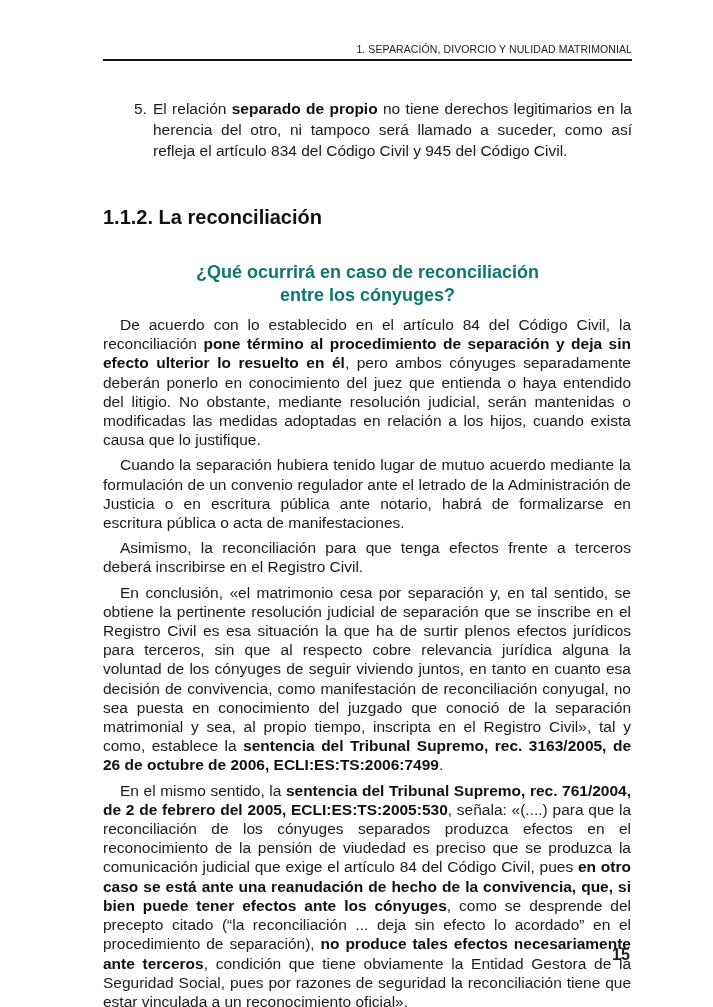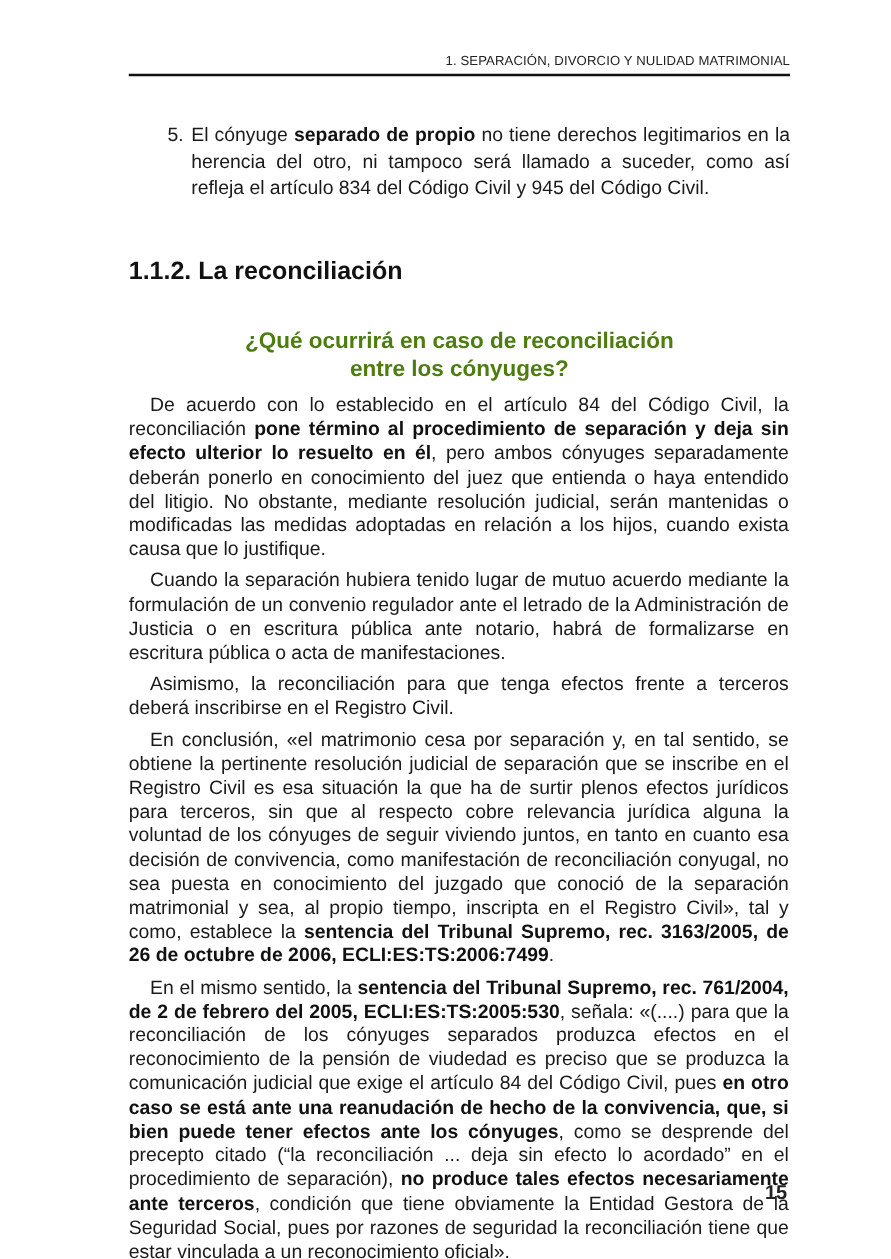--- a/index.html
+++ b/index.html
@@ -20,21 +20,21 @@
     position: absolute; left: 134px; top: 98px; width: 498px;
     font-size: 15.5px; line-height: 21px; display: flex;
   }
   .list-num { width: 19px; flex: 0 0 19px; }
   .list-text { flex: 1; text-align: justify; }
   .section-heading {
     position: absolute; left: 103px; top: 206px; font-size: 20px; font-weight: bold; color: #111;
   }
   .question-heading {
     position: absolute; left: 103px; top: 261px; width: 529px; text-align: center;
-    font-size: 18px; font-weight: bold; line-height: 23px; color: #4d7c0f;
+    font-size: 18px; font-weight: bold; line-height: 23px; color: #0f766e;
   }
   .body-text {
     position: absolute; left: 103px; top: 315px; width: 529px;
     font-size: 15.5px; line-height: 19.2px;
   }
   .body-text p { margin: 0 1px 6px 0; text-indent: 17px; text-align: justify; }
   b { font-weight: bold; color: #111; }
   .page-number {
     position: absolute; left: 612px; top: 946px; font-size: 16px; color: #222; font-weight: bold;
   }
@@ -42,21 +42,21 @@
 </head>
 <body>
 
 <div class="page">
   <div class="running-header">1. SEPARACIÓN, DIVORCIO Y NULIDAD MATRIMONIAL</div>
   <div class="header-rule"></div>
 
   <div class="list-item">
     <span class="list-num">5.</span>
     <span class="list-text">
-      <span>El cónyuge </span><b>separado de propio</b><span> no tiene derechos legitimarios en la herencia del otro, ni tampoco será llamado a suceder, como así refleja el artículo 834 del Código Civil y 945 del Código Civil.</span>
+      <span>El relación </span><b>separado de propio</b><span> no tiene derechos legitimarios en la herencia del otro, ni tampoco será llamado a suceder, como así refleja el artículo 834 del Código Civil y 945 del Código Civil.</span>
     </span>
   </div>
 
   <div class="section-heading">1.1.2. La reconciliación</div>
 
   <div class="question-heading">
     <div>¿Qué ocurrirá en caso de reconciliación</div>
     <div>entre los cónyuges?</div>
   </div>
 

